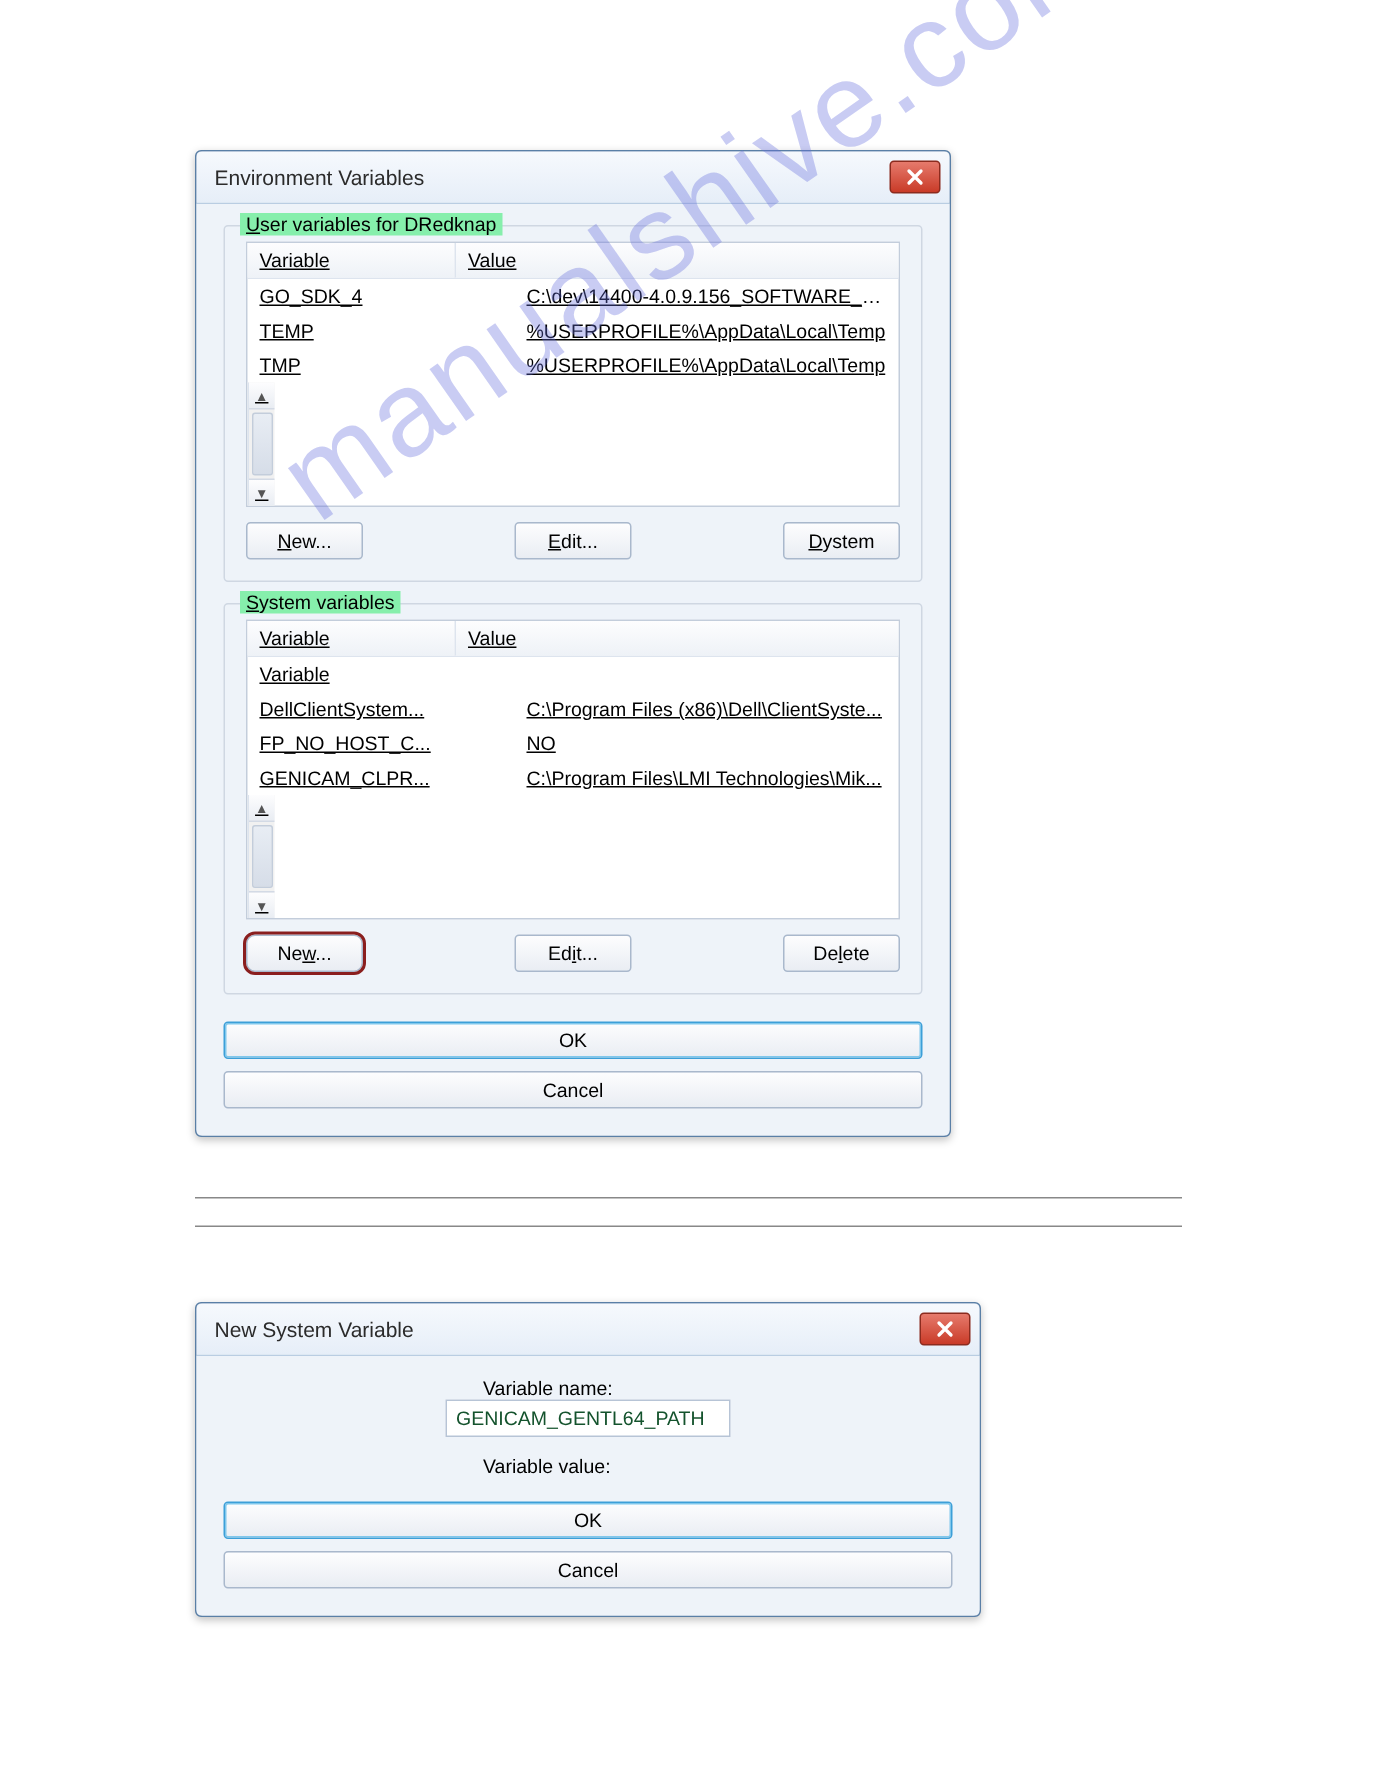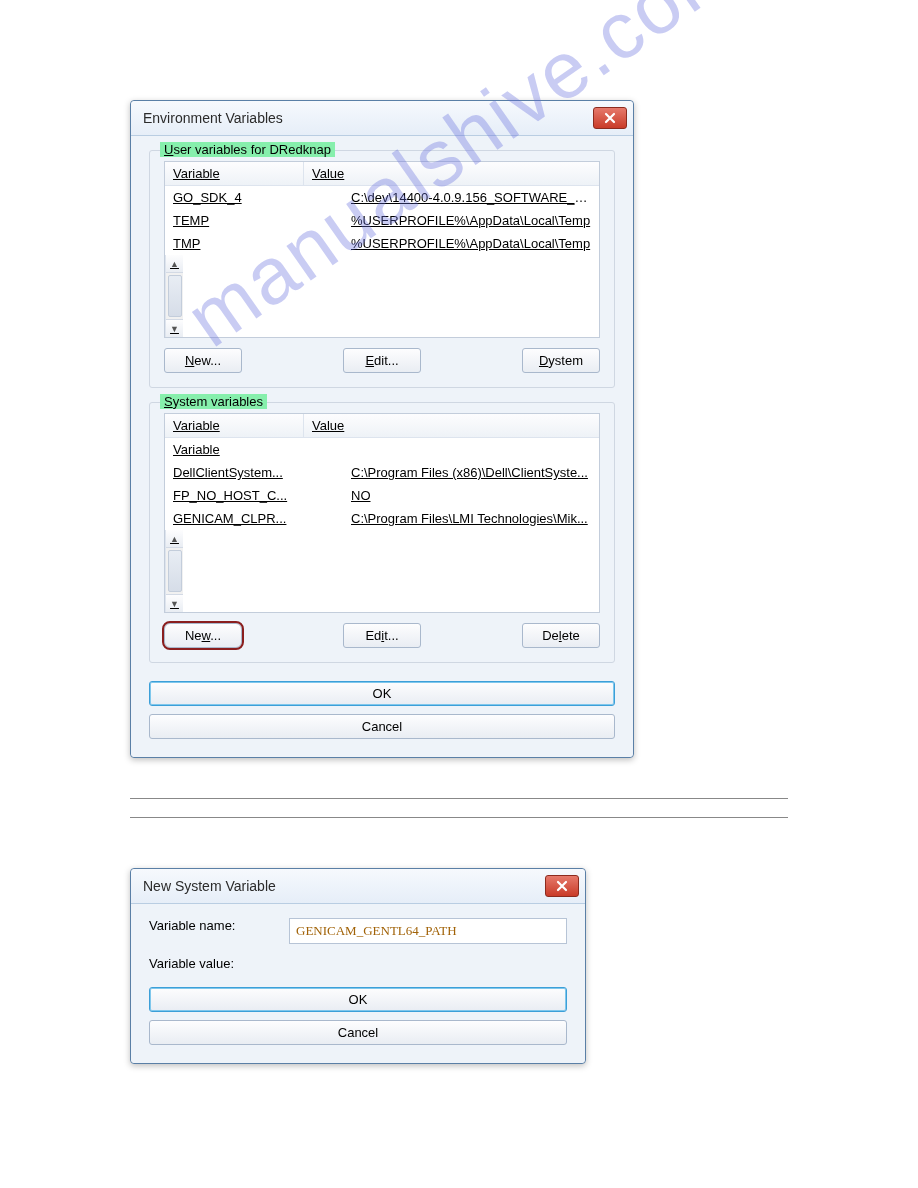--- a/index.html
+++ b/index.html
@@ -34,21 +34,21 @@
     border: 1px solid #5a7fa6;
     border-radius: 4px;
     box-shadow: 0 2px 6px rgba(0,0,0,0.25);
     padding: 0;
     box-sizing: border-box;
   }
   .dialog.env-vars {
     width: 504px;
   }
   .dialog.new-sys-var {
-    width: 456px;
+    width: 524px;
   }
   .titlebar {
     display: flex;
     align-items: center;
     justify-content: space-between;
     padding: 6px 6px 6px 12px;
     background: linear-gradient(#f6f9fd, #e6eef8);
     border-bottom: 1px solid #b9cde2;
     border-radius: 4px 4px 0 0;
   }
@@ -203,36 +203,37 @@
   .hr-pair {
     margin: 40px 0 50px 0;
   }
   .hr-pair hr {
     border: none;
     border-top: 1px solid #888;
     margin: 18px 0;
   }
   .form-row {
     display: flex;
-    align-items: flex-start;
+    align-items: center;
     margin-bottom: 12px;
+    flex-direction: column;
   }
   .form-label {
     width: 140px;
     font-size: 13px;
   }
   .form-input {
     flex: 1 1 auto;
     border: 1px solid #b7c4d6;
     background: #fff;
     padding: 4px 6px;
     font-size: 13px;
     outline: none;
-    color: #a16207;
-    font-family: Liberation Serif, serif;
+    color: #14532d;
+    font-family: Liberation Sans, sans-serif;
   }
 </style>
 </head>
 <body>
 
 <div class="page">
   <div class="watermark">manualshive.com</div>
 
   <div class="dialog env-vars">
     <div class="titlebar">

